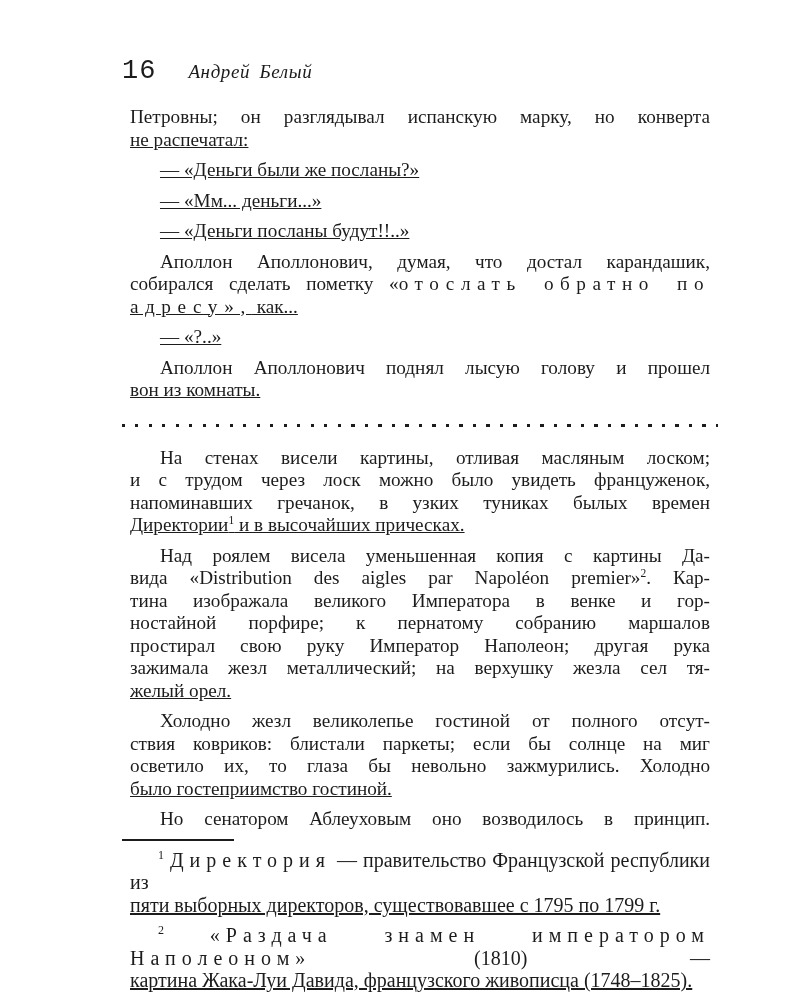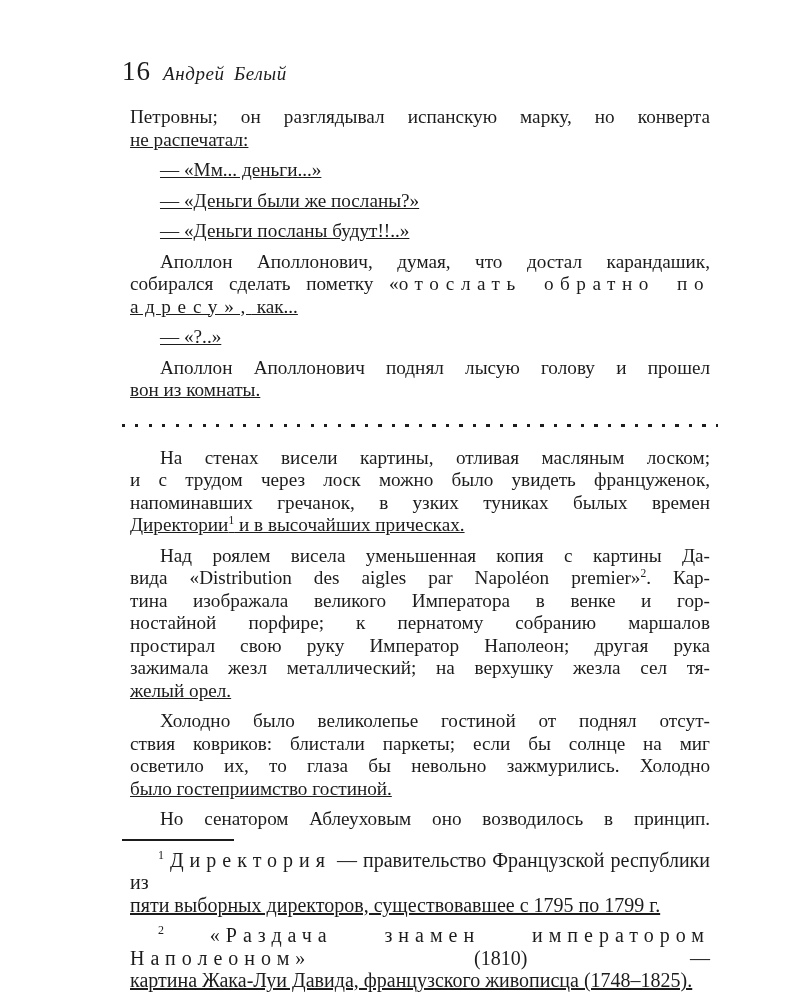--- a/index.html
+++ b/index.html
@@ -24,25 +24,26 @@
   
   .running-header {
     display: flex;
     align-items: baseline;
     height: 26px;
   }
   .page-number {
     font-size: 27px;
     line-height: 26px;
     letter-spacing: 1px;
+    font-family: Liberation Mono, monospace;
   }
   .running-author {
     font-size: 19px;
     font-style: italic;
-    margin-left: 12px;
+    margin-left: 32px;
     letter-spacing: 0.6px;
     word-spacing: 4px;
   }
   
   .text-block {
     margin-top: 22px;
     font-size: 19.2px;
     line-height: 22.5px;
   }
   .para { margin: 8px; }
@@ -92,24 +93,24 @@
     <span class="page-number">16</span>
     <span class="running-author">Андрей Белый</span>
   </header>
 
   <main class="text-block" id="text-block">
       <div class="para">
         <div class="line">Петровны; он разглядывал испанскую марку, но конверта</div>
         <div class="line last">не распечатал:</div>
       </div>
       <div class="para">
-        <div class="line first last">— «Мм... деньги...»</div>
+        <div class="line first last">— «Деньги были же посланы?»</div>
       </div>
       <div class="para">
-        <div class="line first last">— «Деньги были же посланы?»</div>
+        <div class="line first last">— «Мм... деньги...»</div>
       </div>
       <div class="para">
         <div class="line first last">— «Деньги посланы будут!!..»</div>
       </div>
       <div class="para">
         <div class="line first">Аполлон Аполлонович, думая, что достал карандашик,</div>
         <div class="line">собирался сделать пометку «<span class="spaced">отослать обратно по</span></div>
         <div class="line last"><span class="spaced">адресу»,</span> как...</div>
       </div>
       <div class="para">
@@ -129,21 +130,21 @@
       <div class="para">
         <div class="line first">Над роялем висела уменьшенная копия с картины Да-</div>
         <div class="line">вида «Distribution des aigles par Napoléon premier»<sup class="fnmark">2</sup>. Кар-</div>
         <div class="line">тина изображала великого Императора в венке и гор-</div>
         <div class="line">ностайной порфире; к пернатому собранию маршалов</div>
         <div class="line">простирал свою руку Император Наполеон; другая рука</div>
         <div class="line">зажимала жезл металлический; на верхушку жезла сел тя-</div>
         <div class="line last">желый орел.</div>
       </div>
       <div class="para">
-        <div class="line first">Холодно было великолепье гостиной от поднял отсут-</div>
+        <div class="line first">Холодно жезл великолепье гостиной от полного отсут-</div>
         <div class="line">ствия ковриков: блистали паркеты; если бы солнце на миг</div>
         <div class="line">осветило их, то глаза бы невольно зажмурились. Холодно</div>
         <div class="line last">было гостеприимство гостиной.</div>
       </div>
       <div class="para">
         <div class="line first">Но сенатором Аблеуховым оно возводилось в принцип.</div>
       </div>
     </main>
 
   <footer class="footnotes">

